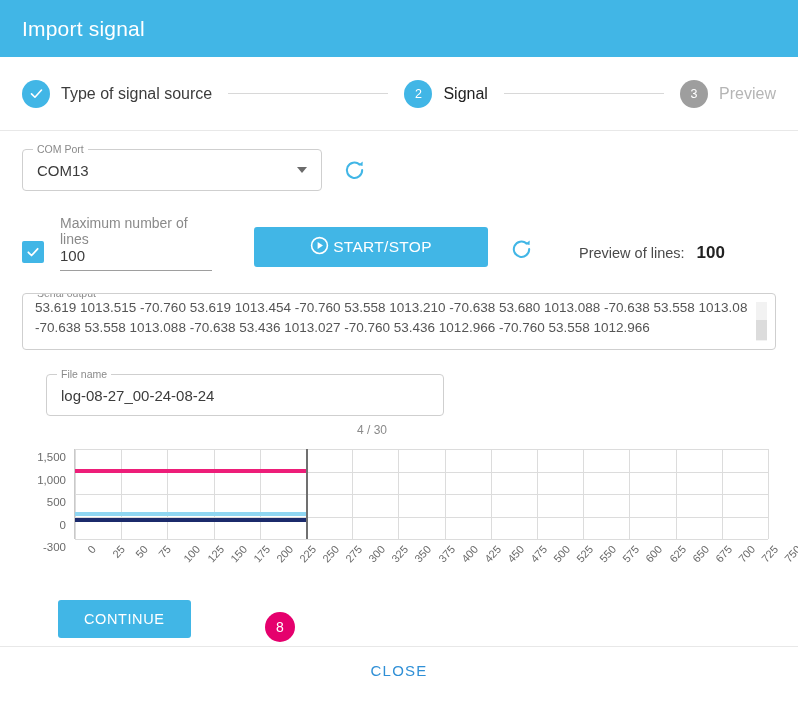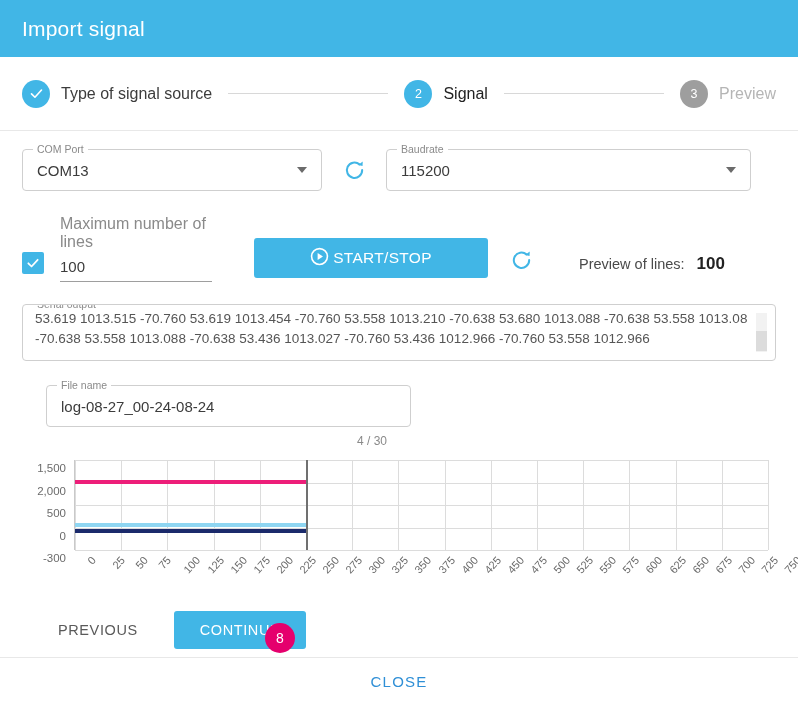--- a/index.html
+++ b/index.html
@@ -82,21 +82,21 @@
   
   .row2{
     display:flex; align-items:flex-end; margin-top:24px;
   }
   .chk{
     width:22px;height:22px;border-radius:2px;background:#41b6e6;
     display:flex;align-items:center;justify-content:center;
     margin-right:16px; margin-bottom:8px; flex:none;
   }
   .maxlines{ width:152px; }
-  .maxlines .lbl{ font-size:16px; color:#8a8a8a; margin-bottom:7px; }
+  .maxlines .lbl{ font-size:14px; color:#8a8a8a; margin-bottom:0; }
   .maxlines .underline{
     border-bottom:1px solid #9e9e9e; padding-bottom:6px;
     font-size:15px; color:#3c3c3c;
   }
   .startstop{
     width:234px;height:40px;background:#41b6e6;border:none;border-radius:3px;
     color:#fff;font-size:15.5px;letter-spacing:.3px;
     display:flex;align-items:center;justify-content:center;gap:4px;
     margin-left:42px; margin-bottom:4px; cursor:pointer;
     font-family:"Liberation Sans", sans-serif;
@@ -126,21 +126,21 @@
   .serial .lines .ln{ display:block; }
   .sbar{
     position:absolute; right:8px; top:8px; width:11px; bottom:8px;
     background:#f2f2f2;
   }
   .sbar .thumb{ position:absolute; left:0; width:11px; top:18px; height:20px; background:#dcdcdc; }
 
   
   .row3{ display:flex; margin-top:24px; }
   .row3 .f-class{ width:365px; }
-  .row3 .f-file{ width:365px; margin-left:24px; }
+  .row3 .f-file{ width:398px; margin-left:24px; }
   .counter{
     width:365px; text-align:right; font-size:12px; color:#8a8a8a;
     margin-top:7px;
   }
 
   
   .chartwrap{ margin-top:12px; position:relative; height:145px; }
   .legend-row{
     display:flex; align-items:center; justify-content:center; gap:16px;
     height:20px; margin-bottom:4px; padding-left:30px;
@@ -242,25 +242,20 @@
 
     <div class="refresh">
       <span>
         <svg width="23" height="23" viewBox="0 0 24 24">
           <path d="M20 11.5 A8 8 0 1 1 17.2 5.6" stroke="#41b6e6" stroke-width="2.1" fill="none" stroke-linecap="round"></path>
           <path d="M20.6 2.6 L20.4 7.4 L15.7 6.3 Z" fill="#41b6e6"></path>
         </svg>
       </span>
     </div>
 
-    <div class="field f-baud">
-      <span class="legend">Baudrate</span>
-      <span class="value">115200</span>
-      <span class="caret"></span>
-    </div>
   </div>
 
   <div class="row2">
     <div class="chk">
       <svg width="14" height="14" viewBox="0 0 24 24">
           <path d="M4 12.5 L9.5 18 L20 6.5" stroke="#fff" stroke-width="3" fill="none" stroke-linecap="round" stroke-linejoin="round"></path>
         </svg>
     </div>
 
     <div class="maxlines">
@@ -310,21 +305,21 @@
       <span class="value">log-08-27_00-24-08-24</span>
     </div>
   </div>
   <div class="counter">4 / 30</div>
 
   <div class="chartwrap">
 
     <div class="plot">
       <div class="ylabels" id="ylabels">
           <span style="top: 0px;">1,500</span>
-          <span style="top: 22.5px;">2,000</span>
+          <span style="top: 22.5px;">1,000</span>
           <span style="top: 45px;">500</span>
           <span style="top: 67.5px;">0</span>
           <span style="top: 90px;">-300</span>
         </div>
       <div class="grid" id="grid">
         <div class="gridlines" id="gridlines">
             <div class="gl-h" style="top: 0px;"></div>
             <div class="gl-h" style="top: 22.5px;"></div>
             <div class="gl-h" style="top: 45px;"></div>
             <div class="gl-h" style="top: 67.5px;"></div>
@@ -381,21 +376,20 @@
           <span style="left: 609.6px;">650</span>
           <span style="left: 632.7px;">675</span>
           <span style="left: 655.8px;">700</span>
           <span style="left: 678.9px;">725</span>
           <span style="left: 702px;">750</span>
         </div>
     </div>
   </div>
 
   <div class="actions">
-    <button class="prev">PREVIOUS</button>
     <button class="continue">CONTINUE</button>
     <div class="badge">8</div>
   </div>
 </div>
 
 <div class="footsep"></div>
 <div class="closebar">
   <button class="closebtn">CLOSE</button>
 </div>
 

